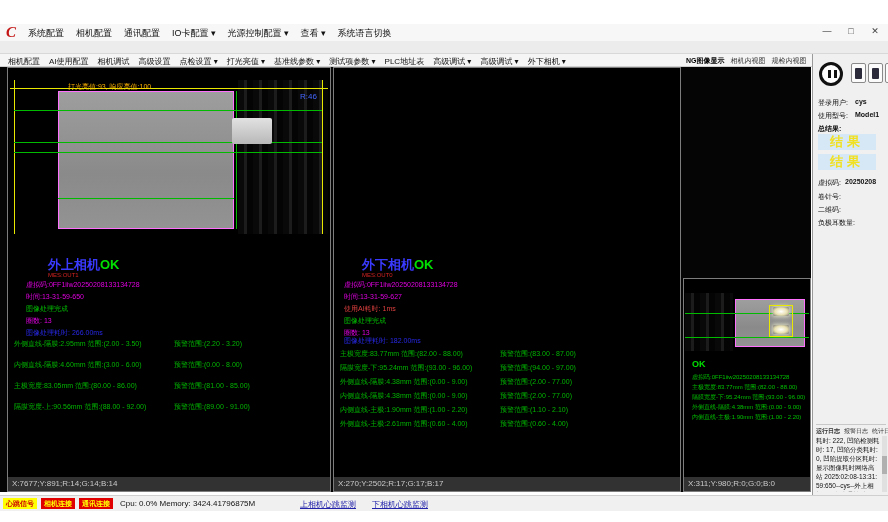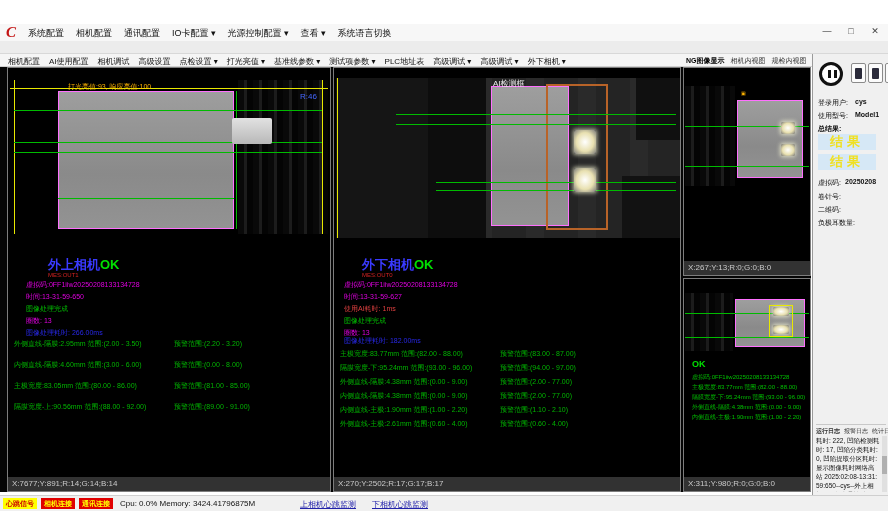--- a/index.html
+++ b/index.html
@@ -166,37 +166,20 @@
         <span class="mwarn">预警范围:(81.00 - 85.00)</span>
       </div>
       <div class="mrow" style="top:334px;">
         <span>隔膜宽度-上:90.56mm 范围:(88.00 - 92.00)</span>
         <span class="mwarn">预警范围:(89.00 - 91.00)</span>
       </div>
       <div class="coordbar">X:7677;Y:891;R:14;G:14;B:14</div>
     </div>
 
     <div class="view" style="left:333px;top:0px;width:348px;height:425px;">
-      <div class="abs" style="left:2px;top:10px;width:344px;height:160px;background:#212121;overflow:hidden;">
-        <div class="abs" style="left:0;top:0;width:344px;height:160px;background:repeating-linear-gradient(90deg,#242424 0 34px,#2a2a2a 34px 52px);"></div>
-        <div class="abs" style="left:0;top:0;width:92px;height:160px;background:#151515;"></div>
-        <div class="abs" style="left:92px;top:0;width:58px;height:160px;background:#0d0d0d;"></div>
-        <div class="abs" style="left:300px;top:0;width:44px;height:62px;background:#101010;"></div>
-        <div class="abs" style="left:286px;top:98px;width:58px;height:62px;background:#121212;"></div>
-        <div class="yline-v" style="left:1px;top:0;height:160px;"></div>
-        <div class="block" style="left:155px;top:8px;width:78px;height:140px;"></div>
-        <div class="abs" style="left:210px;top:6px;width:62px;height:146px;border:2px solid #b86328;"></div>
-        <div class="gline" style="left:60px;top:36px;width:280px;"></div>
-        <div class="gline" style="left:60px;top:46px;width:280px;"></div>
-        <div class="gline" style="left:100px;top:104px;width:240px;"></div>
-        <div class="gline" style="left:100px;top:112px;width:240px;"></div>
-        <div class="glow" style="left:238px;top:52px;width:22px;height:24px;"></div>
-        <div class="glow" style="left:238px;top:90px;width:22px;height:24px;"></div>
-        <span class="abs" style="left:157px;top:0px;font-size:8px;color:#eeeeee;">AI检测框</span>
-      </div>
       <span class="cam-title" style="left:28px;top:188px;"><span>外下相机</span><span class="cam-ok">OK</span></span>
       <span class="mes" style="left:28px;top:204px;">MES:OUT0</span>
       <span class="magenta" style="left:10px;top:212px;">虚拟码:0FF1iiw20250208133134728</span>
       <span class="magenta" style="left:10px;top:224px;">时间:13-31-59-627</span>
       <span class="redtxt" style="left:10px;top:236px;">使用AI耗时: 1ms</span>
       <span class="greentxt" style="left:10px;top:248px;">图像处理完成</span>
       <span class="magenta" style="left:10px;top:260px;">圈数: 13</span>
       <span class="bluetxt" style="left:10px;top:268px;">图像处理耗时: 182.00ms</span>
       <div class="mrow" style="top:281px;">
         <span>主极宽度:83.77mm 范围:(82.00 - 88.00)</span>
@@ -218,32 +201,20 @@
         <span>内侧直线-主极:1.90mm 范围:(1.00 - 2.20)</span>
         <span class="mwarn">预警范围:(1.10 - 2.10)</span>
       </div>
       <div class="mrow" style="top:351px;">
         <span>外侧直线-主极:2.61mm 范围:(0.60 - 4.00)</span>
         <span class="mwarn">预警范围:(0.60 - 4.00)</span>
       </div>
       <div class="coordbar">X:270;Y:2502;R:17;G:17;B:17</div>
     </div>
 
-    <div class="view" style="left:683px;top:0px;width:128px;height:209px;">
-      <div class="abs" style="left:1px;top:18px;width:124px;height:100px;background:#000;overflow:hidden;">
-        <div class="stripes" style="left:0px;top:0;width:50px;height:100px;"></div>
-        <div class="block" style="left:52px;top:14px;width:66px;height:78px;"></div>
-        <div class="gline" style="left:0;top:40px;width:124px;"></div>
-        <div class="gline" style="left:0;top:80px;width:124px;"></div>
-        <div class="glow" style="left:96px;top:36px;width:14px;height:12px;"></div>
-        <div class="glow" style="left:96px;top:58px;width:14px;height:12px;"></div>
-        <div class="overlay-label" style="left:56px;top:4px;font-size:5px;">▣</div>
-      </div>
-      <div class="coordbar">X:267;Y:13;R:0;G:0;B:0</div>
-    </div>
 
     <div class="view" style="left:683px;top:211px;width:128px;height:214px;">
       <div class="abs" style="left:1px;top:14px;width:124px;height:58px;background:#000;overflow:hidden;">
         <div class="stripes" style="left:0px;top:0;width:48px;height:58px;"></div>
         <div class="block" style="left:50px;top:6px;width:70px;height:48px;"></div>
         <div class="gline" style="left:0;top:20px;width:124px;"></div>
         <div class="gline" style="left:0;top:44px;width:124px;"></div>
         <div class="glow" style="left:88px;top:14px;width:16px;height:9px;"></div>
         <div class="glow" style="left:88px;top:32px;width:16px;height:9px;"></div>
         <div class="abs" style="left:84px;top:12px;width:24px;height:32px;border:1px solid #e8e800;"></div>

